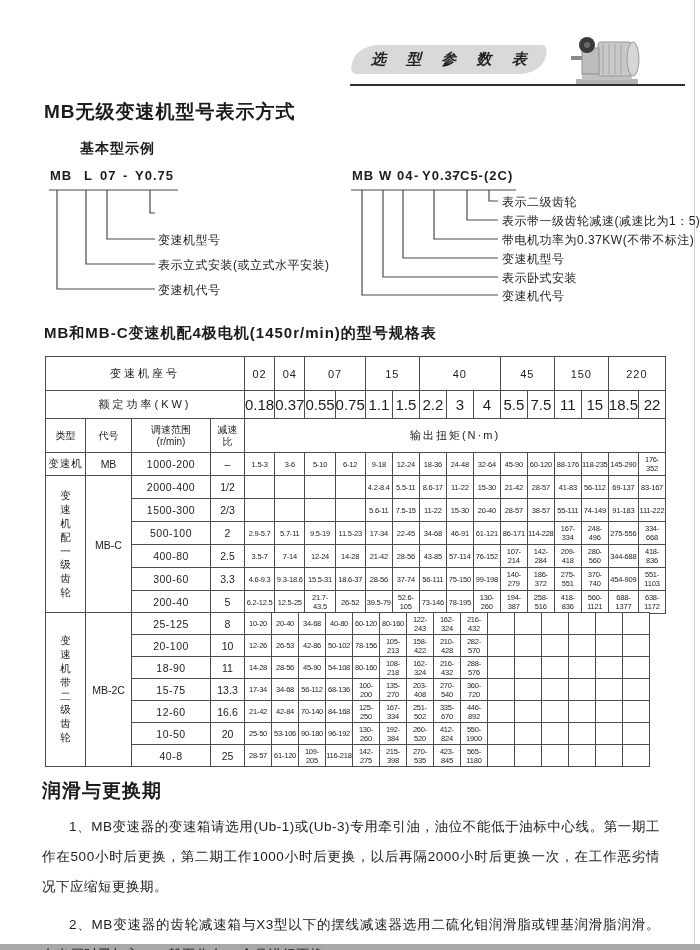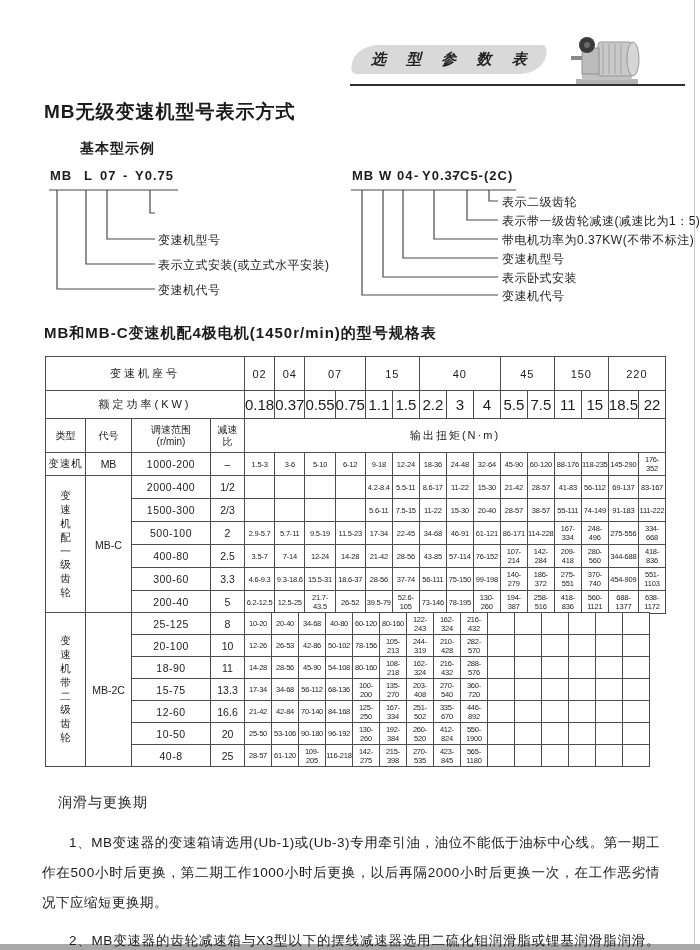--- a/index.html
+++ b/index.html
@@ -58,21 +58,21 @@
   #tblB tbody tr{height:22px;}
   .type-h{font-size:10.5px;letter-spacing:1px;}
   .vert{font-size:10.5px;white-space:pre-line;line-height:1.32;}
   .code-c{font-size:10.5px;}
   .range{font-size:10.5px;letter-spacing:0.5px;}
   .ratio{font-size:10.5px;}
   .val{font-size:7.5px;letter-spacing:-0.2px;}
 
   
   .lube{position:absolute;left:42px;top:778px;width:618px;}
-  .lube h3{margin:16px;font-size:14px;font-weight:normal;letter-spacing:1px;}
+  .lube h3{margin:0;font-size:19px;font-weight:bold;letter-spacing:1px;}
   .lube p{margin:8px 0 0;font-size:13.5px;line-height:30px;text-align:justify;text-indent:2em;letter-spacing:0.5px;}
 </style>
 </head>
 <body>
 
 <div class="page">
 
   <div class="banner">
     <span class="banner-text">选 型 参 数 表</span>
   </div>
@@ -404,21 +404,21 @@
         </tr>
         <tr>
           <td class="range">20-100</td>
           <td class="ratio">10</td>
           <td class="val">12-26</td>
           <td class="val">26-53</td>
           <td class="val">42-86</td>
           <td class="val">50-102</td>
           <td class="val">78-156</td>
           <td class="val">105-213</td>
-          <td class="val">244-319</td>
+          <td class="val">158-422</td>
           <td class="val">210-428</td>
           <td class="val">282-570</td>
           <td class="val"></td>
           <td class="val"></td>
           <td class="val"></td>
           <td class="val"></td>
           <td class="val"></td>
           <td class="val"></td>
         </tr>
         <tr>

